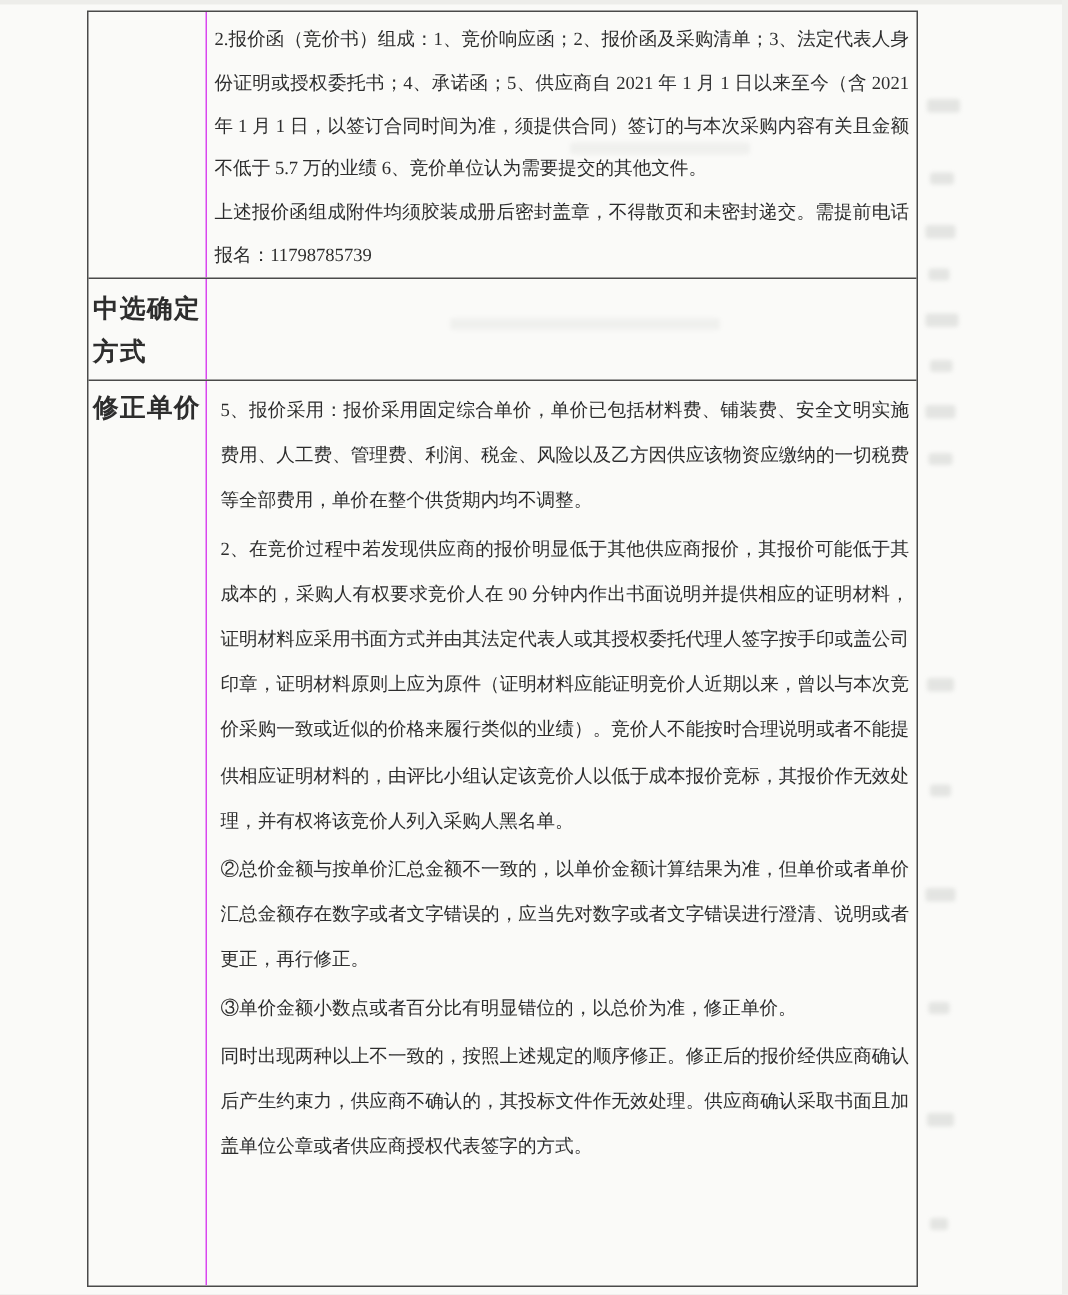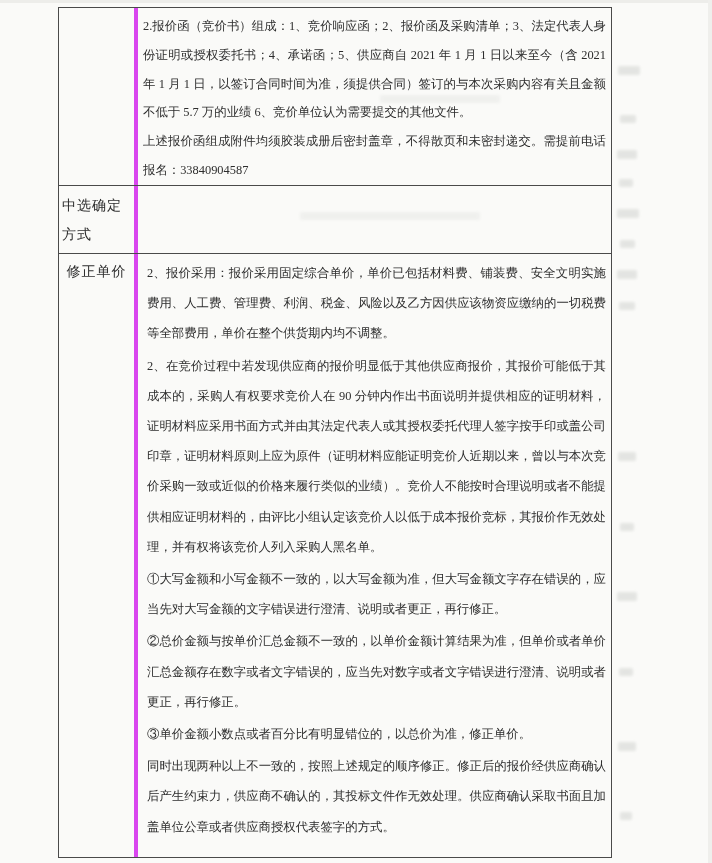--- a/index.html
+++ b/index.html
@@ -29,23 +29,23 @@
     display: flex; flex-direction: column;
   }
   .row { display: flex; box-sizing: border-box; overflow: hidden; }
   .row + .row { border-top: 1px solid #4a4a4a; }
   .row-1 { height: 177px; }
   .row-2 { height: 68px; }
   .row-3 { flex: 1; }
   .header-cell {
     flex: 0 0 79px;
     box-sizing: border-box;
-    border-right: 4px solid #d946ef;
-    font-weight: normal;
-    font-size: 14px;
+    border-right: 1px solid #d946ef;
+    font-weight: bold;
+    font-size: 17px;
     letter-spacing: 1px;
     display: flex;
     overflow: hidden;
   }
   .row-2 .header-cell {
     align-items: center;
     padding: 0 3px;
     line-height: 29px;
   }
   .row-3 .header-cell {
@@ -82,34 +82,33 @@
 
   <div class="scan-edge-top"></div>
   <div class="scan-edge-right"></div>
 
   <div class="doc-table">
 
     <div class="row row-1">
       <div class="header-cell"></div>
       <div class="content-cell">
         <p>2.报价函（竞价书）组成：1、竞价响应函；2、报价函及采购清单；3、法定代表人身份证明或授权委托书；4、承诺函；5、供应商自 2021 年 1 月 1 日以来至今（含 2021 年 1 月 1 日，以签订合同时间为准，须提供合同）签订的与本次采购内容有关且金额不低于 5.7 万的业绩 6、竞价单位认为需要提交的其他文件。</p>
-        <p>上述报价函组成附件均须胶装成册后密封盖章，不得散页和未密封递交。需提前电话报名：33840904587</p>
+        <p>上述报价函组成附件均须胶装成册后密封盖章，不得散页和未密封递交。需提前电话报名：11798785739</p>
       </div>
     </div>
 
     <div class="row row-2">
       <div class="header-cell">中选确定方式</div>
     </div>
 
     <div class="row row-3">
       <div class="header-cell">修正单价</div>
       <div class="content-cell">
-        <p>2、报价采用：报价采用固定综合单价，单价已包括材料费、铺装费、安全文明实施费用、人工费、管理费、利润、税金、风险以及乙方因供应该物资应缴纳的一切税费等全部费用，单价在整个供货期内均不调整。</p>
+        <p>5、报价采用：报价采用固定综合单价，单价已包括材料费、铺装费、安全文明实施费用、人工费、管理费、利润、税金、风险以及乙方因供应该物资应缴纳的一切税费等全部费用，单价在整个供货期内均不调整。</p>
         <p>2、在竞价过程中若发现供应商的报价明显低于其他供应商报价，其报价可能低于其成本的，采购人有权要求竞价人在 90 分钟内作出书面说明并提供相应的证明材料，证明材料应采用书面方式并由其法定代表人或其授权委托代理人签字按手印或盖公司印章，证明材料原则上应为原件（证明材料应能证明竞价人近期以来，曾以与本次竞价采购一致或近似的价格来履行类似的业绩）。竞价人不能按时合理说明或者不能提供相应证明材料的，由评比小组认定该竞价人以低于成本报价竞标，其报价作无效处理，并有权将该竞价人列入采购人黑名单。</p>
-        <p>①大写金额和小写金额不一致的，以大写金额为准，但大写金额文字存在错误的，应当先对大写金额的文字错误进行澄清、说明或者更正，再行修正。</p>
         <p>②总价金额与按单价汇总金额不一致的，以单价金额计算结果为准，但单价或者单价汇总金额存在数字或者文字错误的，应当先对数字或者文字错误进行澄清、说明或者更正，再行修正。</p>
         <p>③单价金额小数点或者百分比有明显错位的，以总价为准，修正单价。</p>
         <p>同时出现两种以上不一致的，按照上述规定的顺序修正。修正后的报价经供应商确认后产生约束力，供应商不确认的，其投标文件作无效处理。供应商确认采取书面且加盖单位公章或者供应商授权代表签字的方式。</p>
       </div>
     </div>
 
   </div>
 
   <div class="smudge" style="left:618px; top:66px;  width:22px; height:9px;"></div>
   <div class="smudge" style="left:620px; top:115px; width:16px; height:8px;"></div>

